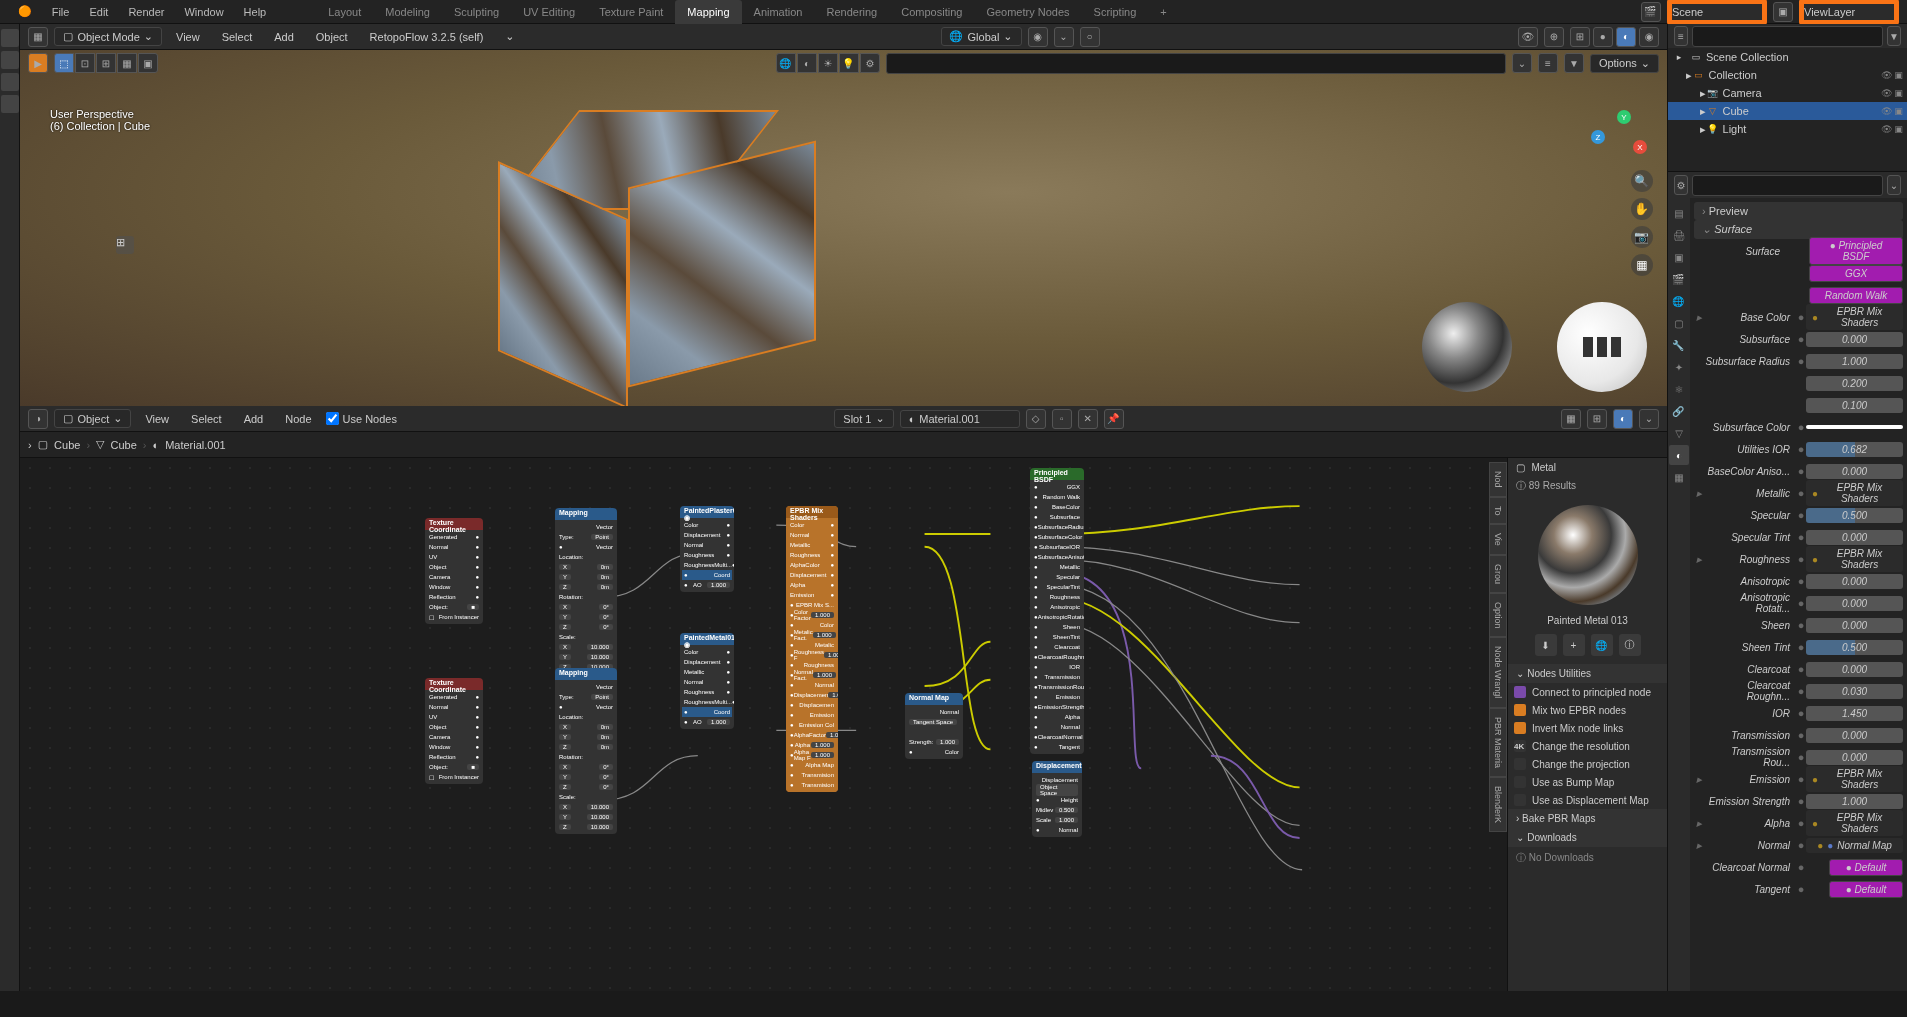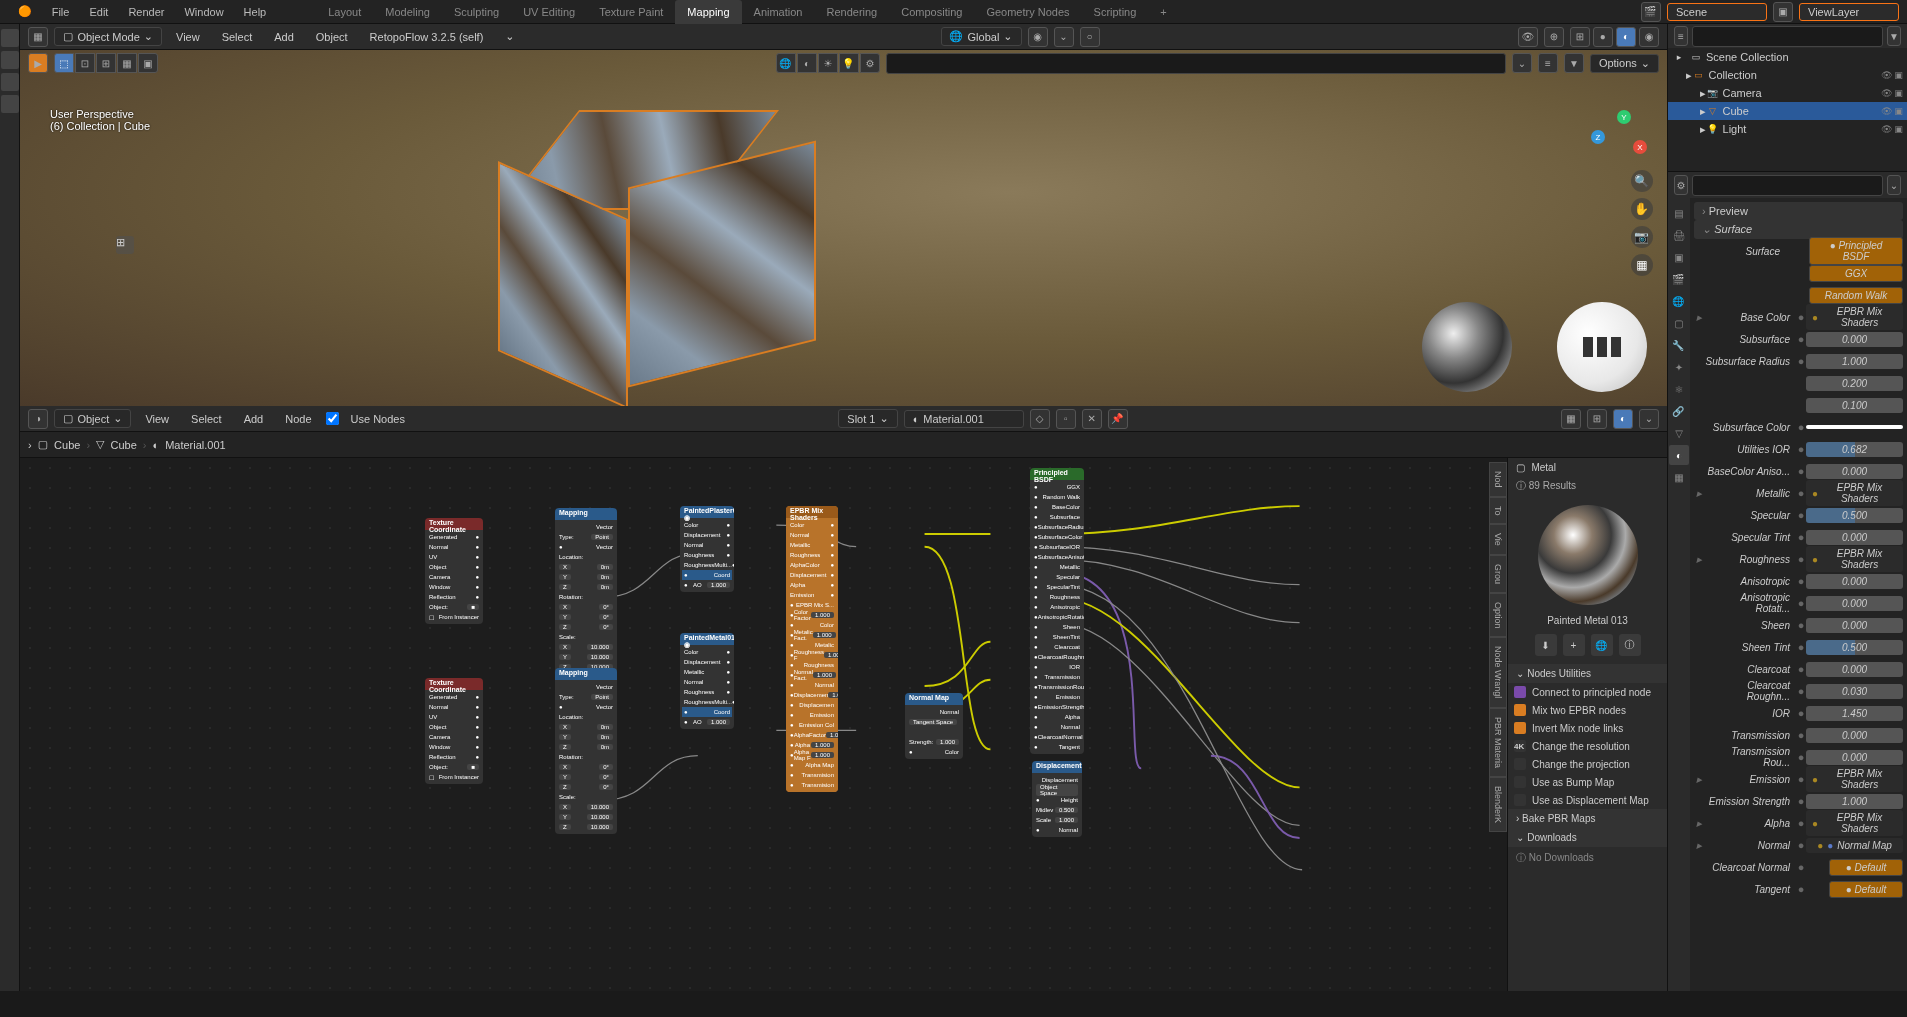--- a/index.html
+++ b/index.html
@@ -5,21 +5,21 @@
 * { margin: 0; padding: 0; box-sizing: border-box; font-family: -apple-system, BlinkMacSystemFont, "Segoe UI", sans-serif; }
 body { background: #1a1a1a; color: #ccc; font-size: 11px; overflow: hidden; width: 1907px; height: 1017px; position: relative; }
 
 
 .topbar { background: #232323; height: 24px; display: flex; align-items: center; padding: 0 8px; border-bottom: 1px solid #111; }
 .topbar .menu-item { padding: 0 10px; height: 100%; display: flex; align-items: center; cursor: pointer; color: #bbb; }
 .topbar .workspace-tabs { display: flex; margin-left: 40px; }
 .topbar .workspace-tab { padding: 0 12px; height: 24px; display: flex; align-items: center; color: #888; cursor: pointer; }
 .topbar .workspace-tab.active { background: #3a3a3a; color: #fff; border-radius: 3px 3px 0 0; }
 .topbar .right-section { margin-left: auto; display: flex; align-items: center; gap: 6px; }
-.topbar .scene-field { background: #2b2b2b; border: 1px solid #f97316; border-radius: 3px; padding: 2px 8px; min-width: 100px; }
+.topbar .scene-field { background: #2b2b2b; border: 5px solid #f97316; border-radius: 3px; padding: 2px 0; min-width: 100px; }
 
 
 .header-bar { background: #2b2b2b; height: 26px; display: flex; align-items: center; padding: 0 8px; gap: 6px; border-bottom: 1px solid #111; }
 .dropdown-field { background: #282828; border: 1px solid #444; border-radius: 3px; padding: 2px 8px; display: flex; align-items: center; gap: 4px; cursor: pointer; }
 .header-menu { padding: 0 8px; cursor: pointer; color: #ccc; }
 .header-spacer { flex: 1; }
 .icon-btn { width: 20px; height: 20px; display: inline-flex; align-items: center; justify-content: center; background: #333; border: 1px solid #555; border-radius: 3px; cursor: pointer; color: #aaa; font-size: 10px; }
 .icon-btn.active { background: #4a7ab8; color: #fff; }
 
 
@@ -97,21 +97,21 @@
 .prop-content { flex: 1; overflow-y: auto; padding: 4px; }
 .prop-content::-webkit-scrollbar { width: 8px; }
 .prop-content::-webkit-scrollbar-thumb { background: #444; border-radius: 4px; }
 .panel-section { margin-bottom: 2px; font-style: italic; }
 .panel-title { background: #333; padding: 3px 8px; border-radius: 3px; cursor: pointer; font-size: 11px; }
 .panel-title::before { content: "⌄ "; color: #888; }
 .panel-title.collapsed::before { content: "› "; }
 .prop-row { display: flex; align-items: center; height: 20px; margin: 2px 0; }
 .prop-label { width: 92px; text-align: right; padding-right: 6px; font-size: 10px; color: #ccc; }
 .prop-value { flex: 1; background: #555; border-radius: 3px; padding: 2px 6px; font-size: 10px; text-align: center; }
-.prop-value.dropdown { background: #a16207; border: 1px solid #444; margin-left: 23px; }
+.prop-value.dropdown { background: #a21caf; border: 1px solid #444; margin-left: 23px; }
 .prop-value.linked { background: #2b2b2b; display: flex; align-items: center; gap: 4px; justify-content: center; }
 .prop-value.linked::before { content: "●"; color: #aa8822; }
 .prop-dot { width: 10px; color: #666; text-align: center; }
 .prop-value.slider { background: linear-gradient(to right, #4a6a8a 50%, #555 50%); }
 
 
 .node-side-panel { position: absolute; right: 0; top: 0; bottom: 0; width: 160px; background: #2b2b2b; border-left: 1px solid #111; font-size: 10px; }
 .node-side-tabs { position: absolute; right: 160px; top: 4px; display: flex; flex-direction: column; }
 .node-side-tab { writing-mode: vertical-rl; background: #333; padding: 8px 3px; font-size: 9px; border: 1px solid #444; cursor: pointer; color: #aaa; }
 .node-side-panel .preview-title { padding: 4px 8px; background: #333; font-size: 10px; }
@@ -266,21 +266,21 @@
         <span class="icon-btn">◑</span>
         <div class="dropdown-field">
           <span>▢</span>
           <span>Object</span>
           <span>⌄</span>
         </div>
         <span class="header-menu">View</span>
         <span class="header-menu">Select</span>
         <span class="header-menu">Add</span>
         <span class="header-menu">Node</span>
-        <label style="display:flex;align-items:center;gap:12px">
+        <label style="display:flex;align-items:center;gap:4px">
           <input type="checkbox" checked="" style="">
             <span>Use Nodes</span>
         </label>
         <div class="header-spacer"></div>
         <div class="dropdown-field">
           <span>Slot 1</span>
           <span>⌄</span>
         </div>
         <div class="dropdown-field" style="min-width:120px">
           <span>◐</span>

